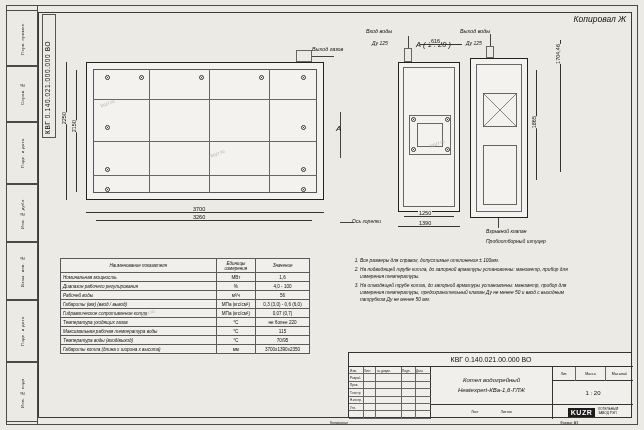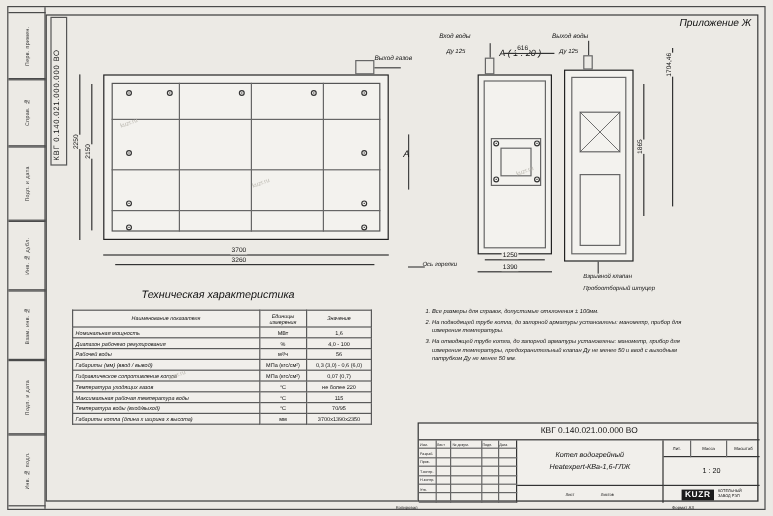--- a/index.html
+++ b/index.html
@@ -221,21 +221,21 @@
     <div class="vcell" style="top:116px;height:62px;">Подп. и дата</div>
     <div class="vcell" style="top:178px;height:58px;">Инв. № дубл.</div>
     <div class="vcell" style="top:236px;height:58px;">Взам. инв. №</div>
     <div class="vcell" style="top:294px;height:62px;">Подп. и дата</div>
     <div class="vcell" style="top:356px;height:60px;">Инв. № подл.</div>
   </div>
 
   <div class="code-vert-box"></div>
   <div class="code-vert">КВГ 0.140.021.000.000 ВО</div>
 
-  <div class="prilozhenie">Приложение Ж</div>
+  <div class="prilozhenie">Копировал Ж</div>
   <div class="view-label">А ( 1 : 20 )</div>
 
   <div class="mv">
     <div class="inner-rect"></div>
     <div class="hline" style="top:36px;"></div>
     <div class="hline" style="top:78px;"></div>
     <div class="hline" style="top:112px;"></div>
     <div class="vline" style="left:62px;"></div>
     <div class="vline" style="left:122px;"></div>
     <div class="vline" style="left:182px;"></div>
@@ -314,21 +314,20 @@
   <div class="dim-h" style="left:404px;top:216px;width:50px;"></div>
   <div class="dim-txt" style="left:418px;top:210px;">1250</div>
 
   <div class="lbl sm" style="left:352px;top:218px;">Ось горелки</div>
   <div class="lead" style="left:340px;top:222px;width:14px;"></div>
 
   <div class="lbl sm" style="left:486px;top:228px;">Взрывной клапан</div>
   <div class="lbl sm" style="left:486px;top:238px;">Пробоотборный штуцер</div>
   <div class="lead-v" style="left:498px;top:218px;height:10px;"></div>
 
-  <div class="char-title">Техническая характеристика</div>
   <table class="chars">
     <thead>
       <tr>
         <th>Наименование показателя</th>
         <th>Единицы измерения</th>
         <th>Значение</th>
       </tr>
     </thead>
     <tbody>
       <tr>

